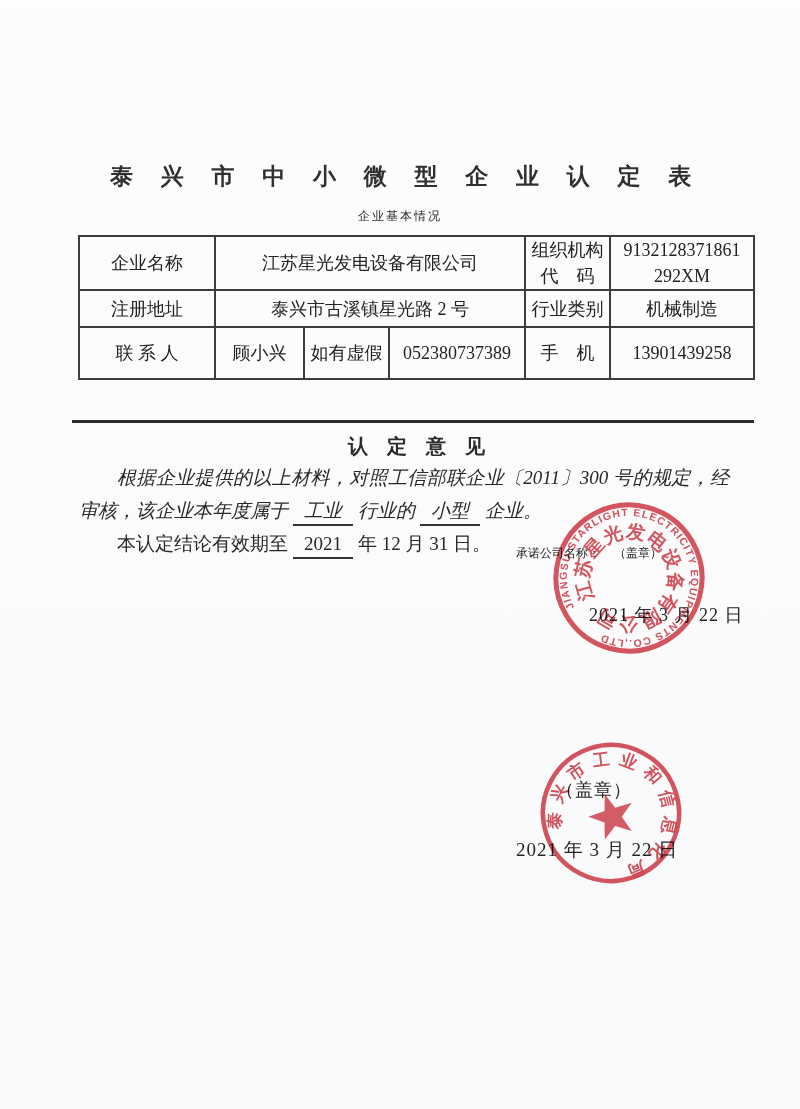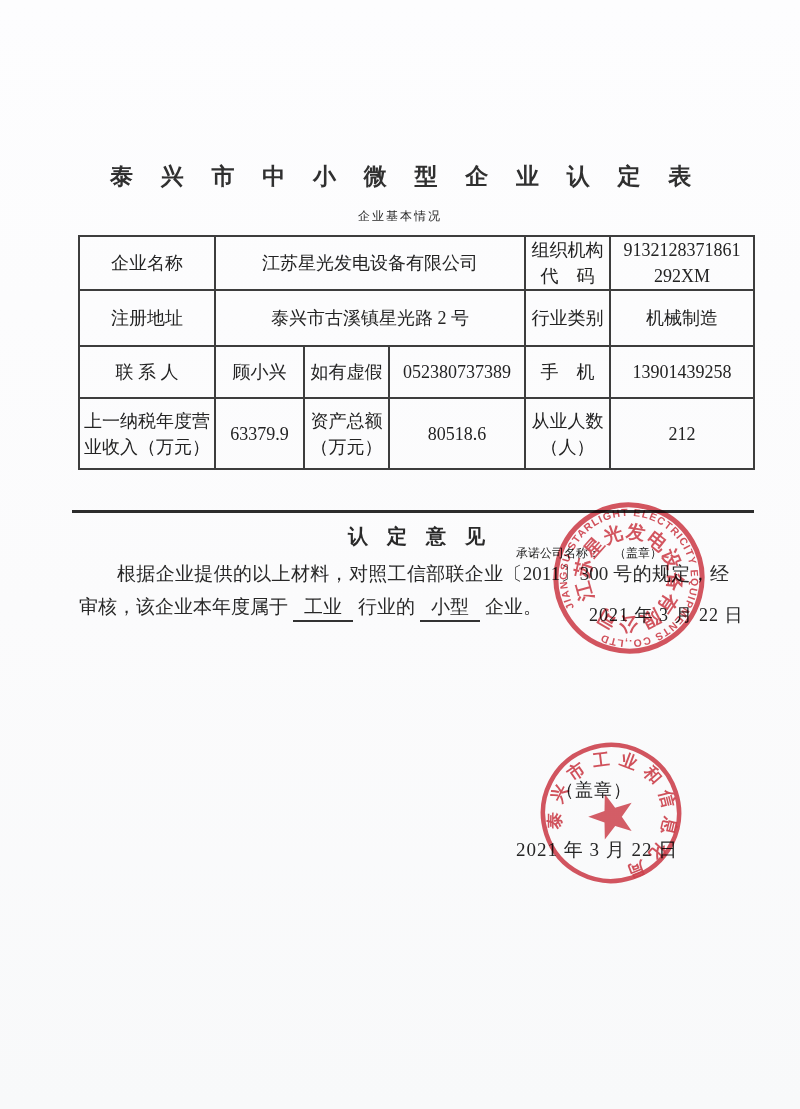--- a/index.html
+++ b/index.html
@@ -28,21 +28,21 @@
     border-collapse:collapse;
     table-layout:fixed;
     width:675px;
   }
   table.info td{
     border:2px solid #3d3d3d;
     text-align:center;vertical-align:middle;
     font-size:18px;color:#232323;
     padding:0;line-height:24px;
   }
-  .rh1{height:52px}.rh2{height:56px}.rh3{height:52px}.rh4{height:71px}
+  .rh1{height:52px}.rh2{height:37px}.rh3{height:52px}.rh4{height:71px}
   .two-line div{line-height:26px}
   .para{
     margin:0 0 0 79px;width:650px;
     font-size:19px;line-height:33px;
     text-indent:2em;color:#282828;
     text-align:justify;
   }
   .commitment-para{margin-top:32px;}
   .abs{position:absolute;white-space:nowrap;}
   .sign-line{left:516px;top:545px;font-size:12px;color:#252525;}
@@ -52,21 +52,21 @@
     margin:0;border:none;
     border-top:3px solid #2c2c2c;
     margin-left:72px;width:682px;
     margin-top:40px;
   }
   .opinion-title{
     margin:10px 0 0;text-align:center;
     font-size:20px;font-weight:700;letter-spacing:7px;
     line-height:27px;color:#2a2a2a;padding-left:40px;
   }
-  .opinion-p1{margin-top:7px;}
+  .opinion-p1{margin-top:1px;font-style:italic;}
   .opinion-p2{margin-top:0;}
   .u{
     display:inline-block;text-indent:0;
     border-bottom:2px solid #333;
     padding:0 11px;margin:0 5px;line-height:27px;
   }
   .seal-hint-2{left:556px;top:778px;font-size:18px;letter-spacing:1px;color:#252525;}
   .date-2{left:516px;top:837px;font-size:19px;letter-spacing:1px;color:#252525;}
   .stamp{
     position:absolute;
@@ -113,52 +113,36 @@
       <td>机械制造</td>
     </tr>
     <tr class="rh3">
       <td>联 系 人</td>
       <td>顾小兴</td>
       <td>如有虚假</td>
       <td>052380737389</td>
       <td>手　机</td>
       <td>13901439258</td>
     </tr>
-    <tr class="rh4">
-      <td class="two-line">
-        <div>上一纳税年度营</div>
-        <div>业收入（万元）</div>
-      </td>
-      <td>63379.9</td>
-      <td class="two-line">
-        <div>资产总额</div>
-        <div>（万元）</div>
-      </td>
-      <td>80518.6</td>
-      <td class="two-line">
-        <div>从业人数</div>
-        <div>（人）</div>
-      </td>
-      <td>212</td>
-    </tr>
   </tbody>
     </table>
 
 
   <div class="abs sign-line">
     <span>承诺公司名称：</span><span class="hint">（盖章）</span>
   </div>
   <div class="abs date-1">2021 年 3 月 22 日</div>
 
   <hr class="divider">
 
   <h2 class="opinion-title">认 定 意 见</h2>
 
   <p class="para opinion-p1"><span>根据企业提供的以上材料，对照工信部联企业〔2011〕300 号的规定，经审核，该企业本年度属于</span><span class="u">工业</span><span>行业的</span><span class="u">小型</span><span>企业。</span></p>
 
+  <p class="para opinion-p2"><span>本认定结论有效期至</span><span class="u">2021</span><span>年 12 月 31 日。</span></p>
 
   <div class="abs seal-hint-2">（盖章）</div>
   <div class="abs date-2">2021 年 3 月 22 日</div>
 
   <svg class="stamp stamp-1" width="158" height="158" viewBox="0 0 158 158">
     <defs>
       <path id="ring-en" d="M79,79 m-62,0 a62,62 0 1,1 124,0 a62,62 0 1,1 -124,0"></path>
       <path id="ring-cn" d="M79,79 m-40,0 a40,40 0 1,1 80,0 a40,40 0 1,1 -80,0"></path>
     </defs>
     <g transform="rotate(-30 79 79)" fill="#cd3440">

